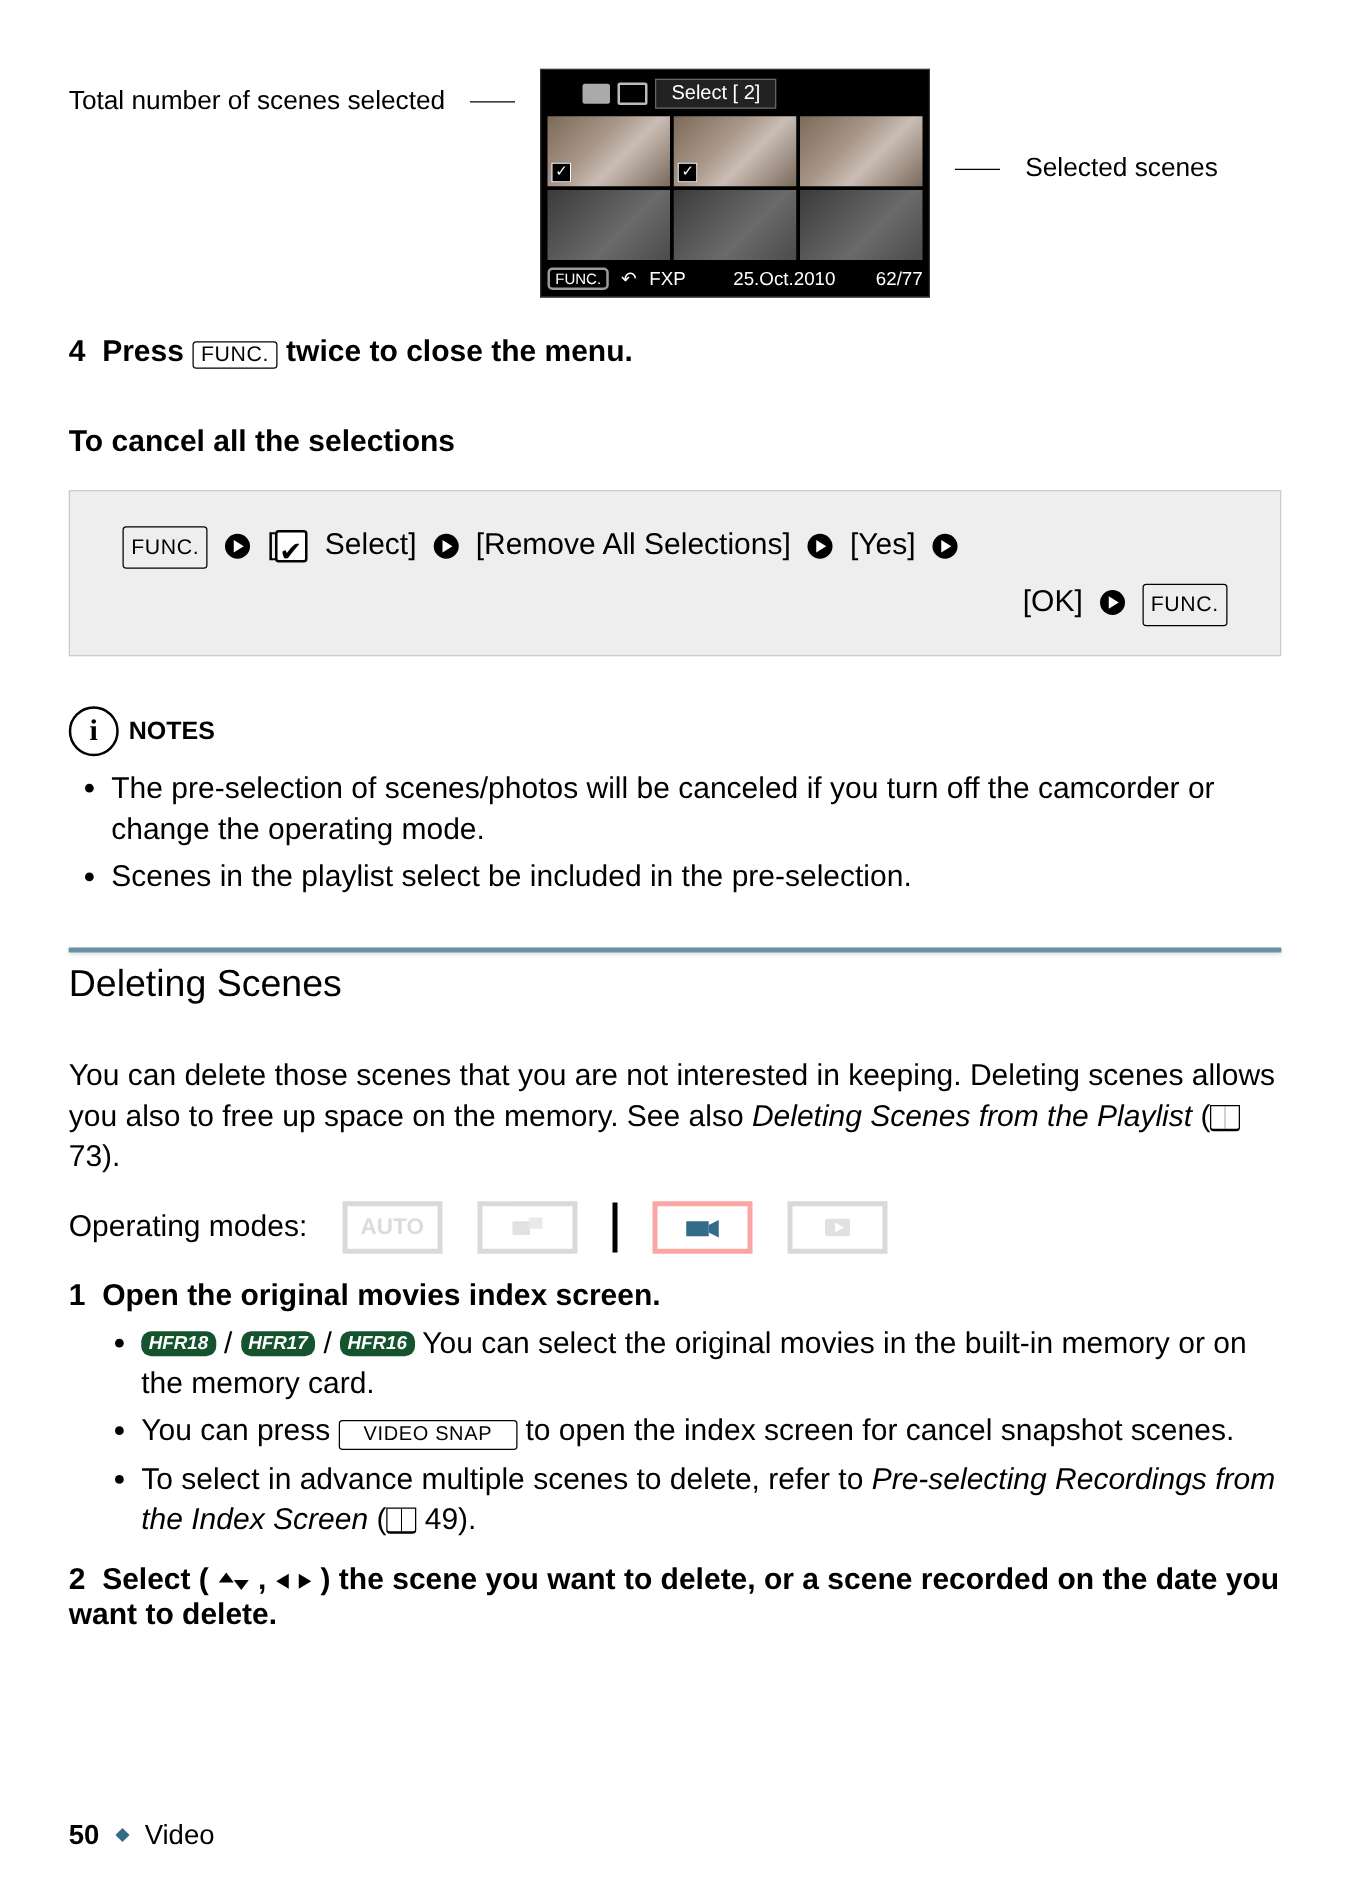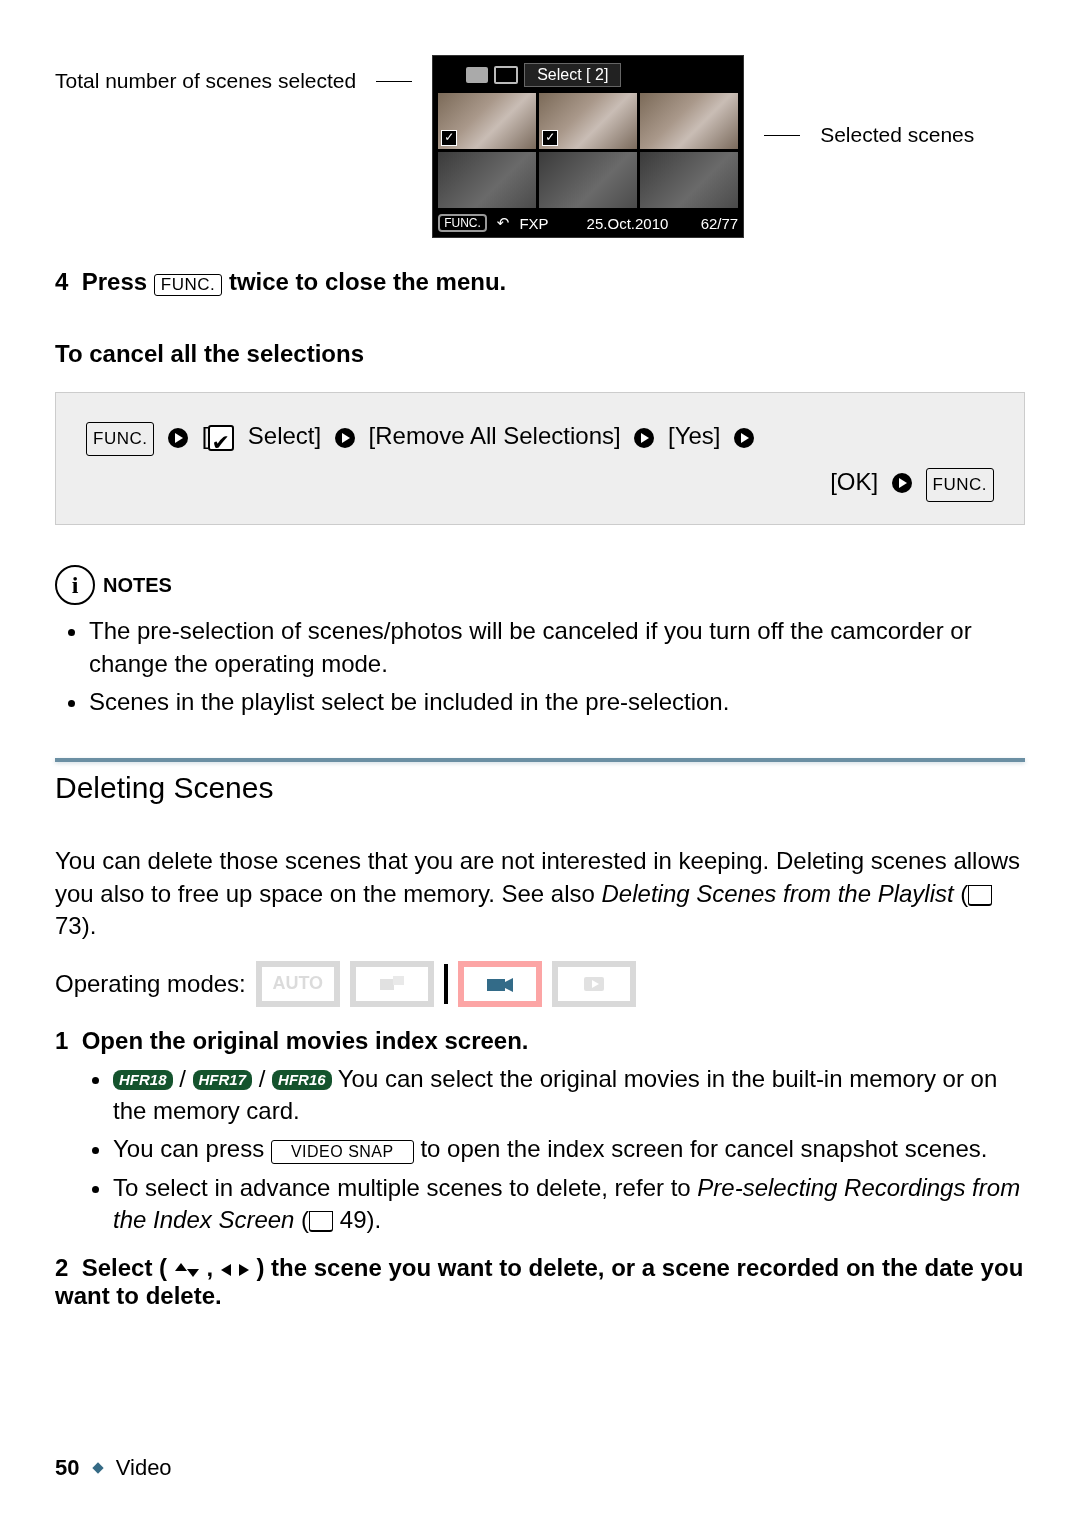--- a/index.html
+++ b/index.html
@@ -21,43 +21,43 @@
     background:#000;color:#fff;font-size:12px;line-height:13px;text-align:center;}
   .scr-bot{display:flex;gap:10px;align-items:center;font-size:15px;margin-top:6px;}
   .pill{border:2px solid #999;border-radius:4px;padding:0 4px;font-size:12px;}
   .callout-line-r{width:36px;border-top:1px solid #000;margin-top:80px;}
   .callout-right{font-size:21px;margin-top:68px;}
   .step4{font-size:24px;margin-top:30px;}
   .step4 b{font-weight:bold;}
   .btnbox{display:inline-block;border:1px solid #000;border-radius:3px;padding:0 6px;
     font-size:17px;font-family:Arial;letter-spacing:0.5px;}
   .h3{font-weight:bold;font-size:24px;margin-top:44px;}
-  .cancel-box{background:#eee;border:1px solid #ccc;margin-top:24px;padding:20px 30px;
+  .cancel-box{background:#eee;border:1px solid #ccc;margin-top:24px;padding:20px 42px;
     font-size:24px;line-height:1.9;}
   .fat-arrow{display:inline-flex;vertical-align:middle;margin:0 6px;}
   .fat-arrow svg{display:block;}
   .chk{display:inline-block;width:22px;height:22px;border:2px solid #000;border-radius:3px;
     position:relative;vertical-align:middle;background:#fff;}
   .chk:before{content:"✔";position:absolute;left:1px;top:-5px;font-size:22px;}
   .cancel-box .row2{margin-left:70px;text-align:right;}
   .notes-head{display:flex;align-items:center;gap:8px;margin-top:40px;font-weight:bold;font-size:20px;}
   .info-circle{width:36px;height:36px;border:2px solid #000;border-radius:50%;display:inline-flex;
     align-items:center;justify-content:center;font-family:Georgia,serif;font-weight:bold;font-size:24px;}
   ul.notes{margin:10px 0 0 14px;padding:0 0 0 20px;font-size:24px;line-height:1.35;}
   ul.notes li{margin-bottom:6px;}
   .section-divider{height:3px;background:linear-gradient(#6b8fa3,#6b8fa3);margin-top:40px;
     box-shadow:0 1px 0 #6b8fa3, 0 2px 4px rgba(107,143,163,.4);}
   h2{font-size:30px;font-weight:500;margin:10px 0 22px 0;font-family:Arial;}
   .body-p{font-size:24px;line-height:1.35;margin-top:40px;}
   .ital{font-style:italic;}
   .book-icon{display:inline-block;width:22px;height:18px;border:1px solid #000;border-bottom-width:2px;
     border-radius:0 0 3px 3px;position:relative;vertical-align:middle;
     background:linear-gradient(90deg,#fff 48%,#000 49%,#000 51%,#fff 52%);}
-  .op-row{display:flex;align-items:center;gap:10px;font-size:24px;margin:18px 0 20px 0;}
-  .mode-box{border:6px solid #fca5a5;width:72px;height:34px;display:inline-flex;align-items:center;
+  .op-row{display:flex;align-items:center;gap:28px;font-size:24px;margin:18px 0 20px 0;}
+  .mode-box{border:4px solid #fca5a5;width:72px;height:34px;display:inline-flex;align-items:center;
     justify-content:center;}
   .mode-box.off{opacity:.55;color:#9a9a9a;border-color:#bbb;}
   .auto-txt{font-weight:bold;color:#bfbfbf;font-size:18px;}
   .sep-bar{width:4px;height:40px;background:#000;}
   .mode-box.dark{color:#356a85;}
   .steps{margin-top:14px;}
   .step{font-size:24px;margin-bottom:10px;}
   .step b{font-weight:bold;}
   .sub-ul{list-style:disc;margin:8px 0 18px 58px;padding:0;font-size:24px;line-height:1.35;}
   .sub-ul li{margin-bottom:6px;}

